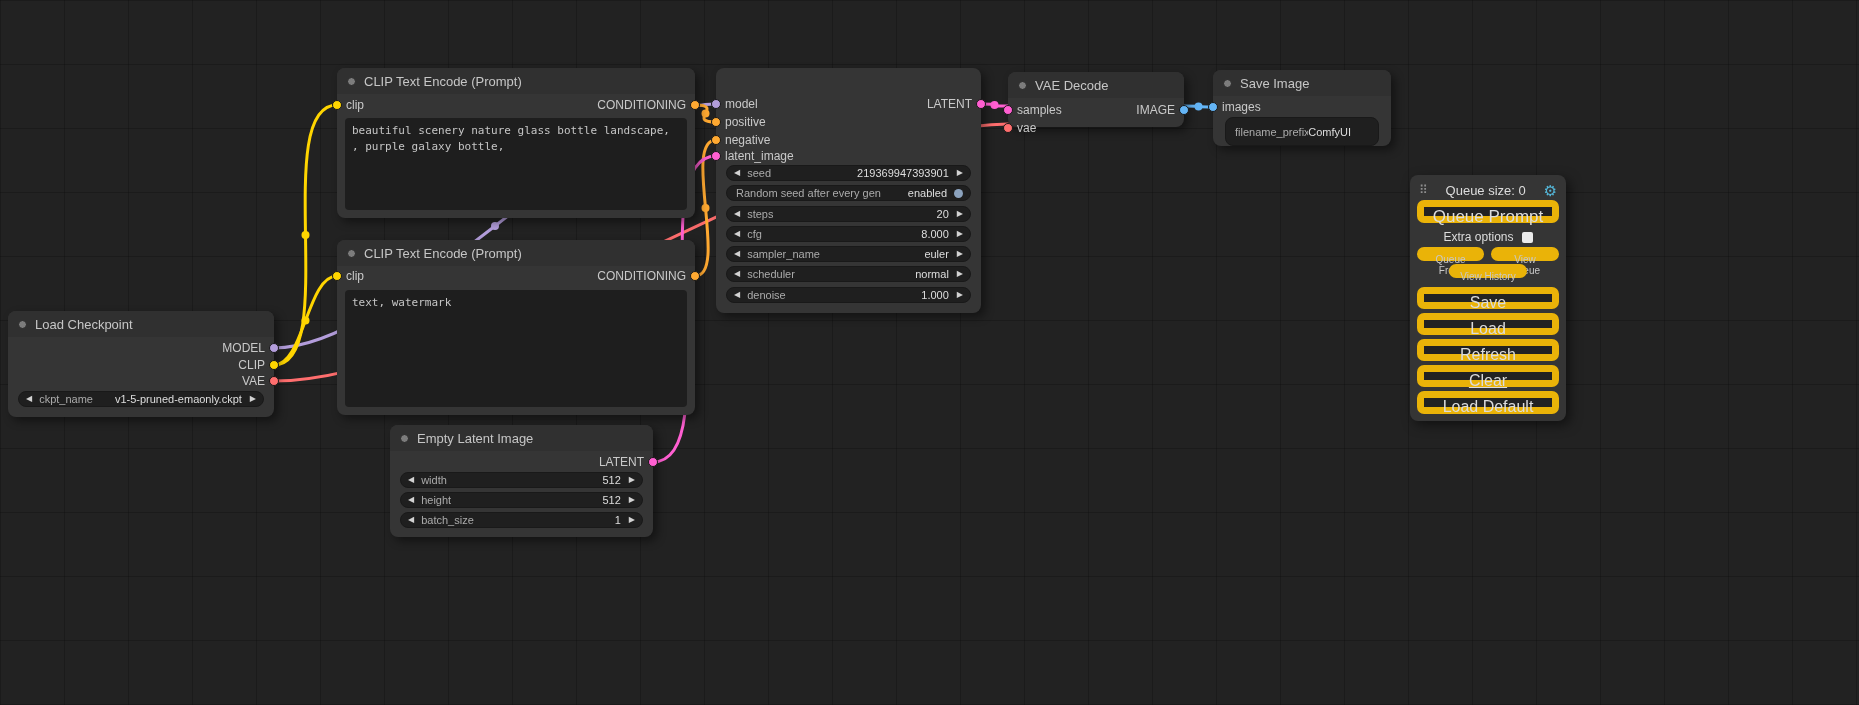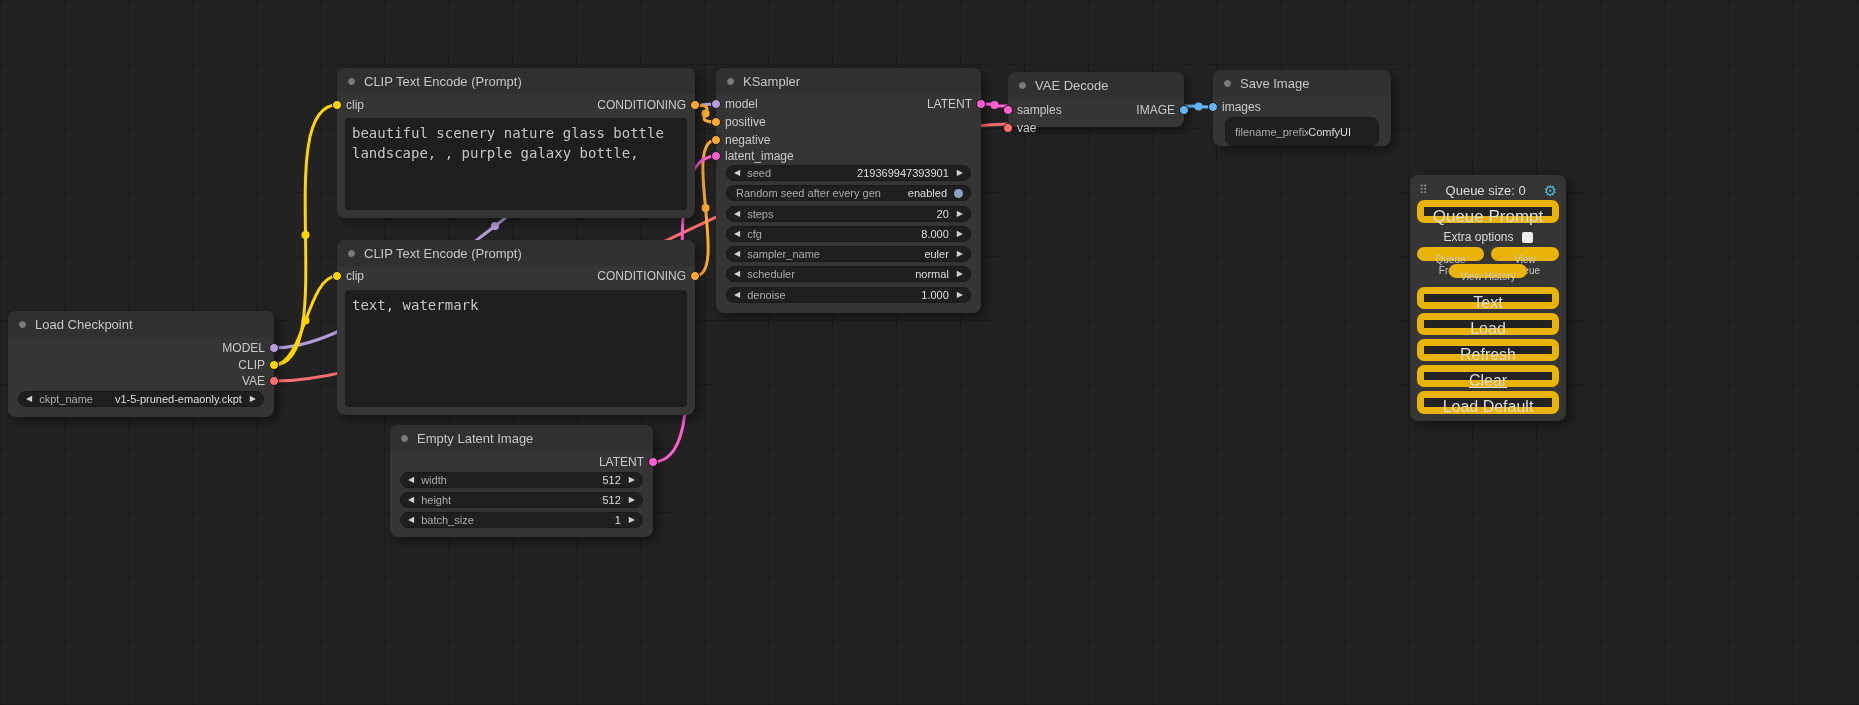--- a/index.html
+++ b/index.html
@@ -39,21 +39,21 @@
   .widget .arr { font-size:8px; color:#d2d2d2; line-height:1; flex:none; }
   .widget .arr.right { margin-left:8px; }
   .widget .wname { margin-left:7px; color:#ababab; overflow:hidden; }
   .widget .wvalue { margin-left:auto; color:#dedede; }
   .widget .wvalue.inset { margin-right:20px; }
   .toggle-dot { width:9px; height:9px; border-radius:50%; margin-left:7px; flex:none; background:#8CA3BE; }
 
   .prompt-box {
     position:absolute; left:8px; right:8px; bottom:8px; background:#1e1e1e;
     border-radius:4px; padding:5px 7px; overflow:hidden;
-    font-family:"DejaVu Sans Mono", monospace; font-size:14px; line-height:1.45;
+    font-family:"DejaVu Sans Mono", monospace; font-size:11px; line-height:1.45;
     color:#c6c6c6; white-space:pre-wrap;
   }
 
   #queue-panel {
     position:absolute; left:1410px; top:175px; width:156px; height:246px;
     background:#353535; border-radius:8px; z-index:5; color:#dddddd;
     box-shadow:4px 4px 12px rgba(0,0,0,0.5);
   }
   .qp-header { position:absolute; top:6px; left:9px; right:9px; height:18px; display:flex; align-items:center; }
   .drag-handle { color:#8f8f8f; font-size:12px; cursor:grab; }
@@ -179,24 +179,20 @@
     </div>
     <div class="widget" style="top:87px;">
       <span class="arr">◀</span>
       <span class="wname">batch_size</span>
       <span class="wvalue">1</span>
       <span class="arr right">▶</span>
     </div>
   </div>
 
   <div class="node" style="left:716px; top:68px; width:265px; height:245px;">
-    <div class="node-title">
-      <span class="status-dot"></span>
-      <span>KSampler</span>
-    </div>
     <div class="slot in" style="top:30px;">
       <span class="port" style="background-color: rgb(179, 157, 219);"></span>
       <span class="slot-label">model</span>
     </div>
     <div class="slot in" style="top:48px;">
       <span class="port" style="background-color: rgb(255, 169, 49);"></span>
       <span class="slot-label">positive</span>
     </div>
     <div class="slot in" style="top:66px;">
       <span class="port" style="background-color: rgb(255, 169, 49);"></span>
@@ -294,19 +290,19 @@
       <span class="gear" style="color: rgb(84, 182, 216);">⚙</span>
     </div>
     <button class="qbtn prompt">Queue Prompt</button>
     <div class="qp-extra">
       <span>Extra options</span>
       <span class="checkbox"></span>
     </div>
     <button class="qbtn small" style="top:72px; left:7px; width:67px;">Queue Front</button>
     <button class="qbtn small" style="top:72px; left:81px; width:68px;">View Queue</button>
     <button class="qbtn small" style="top:89px; left:39px; width:78px;">View History</button>
-    <button class="qbtn big" style="top:112px;">Text</button>
+    <button class="qbtn big" style="top:112px;">Save</button>
     <button class="qbtn big" style="top:138px;">Load</button>
     <button class="qbtn big" style="top:164px;">Refresh</button>
     <button class="qbtn big" style="top:190px;text-decoration:underline;">Clear</button>
     <button class="qbtn big" style="top:216px; height:23px;">Load Default</button>
   </div>
 </div>
 
 </body></html>

